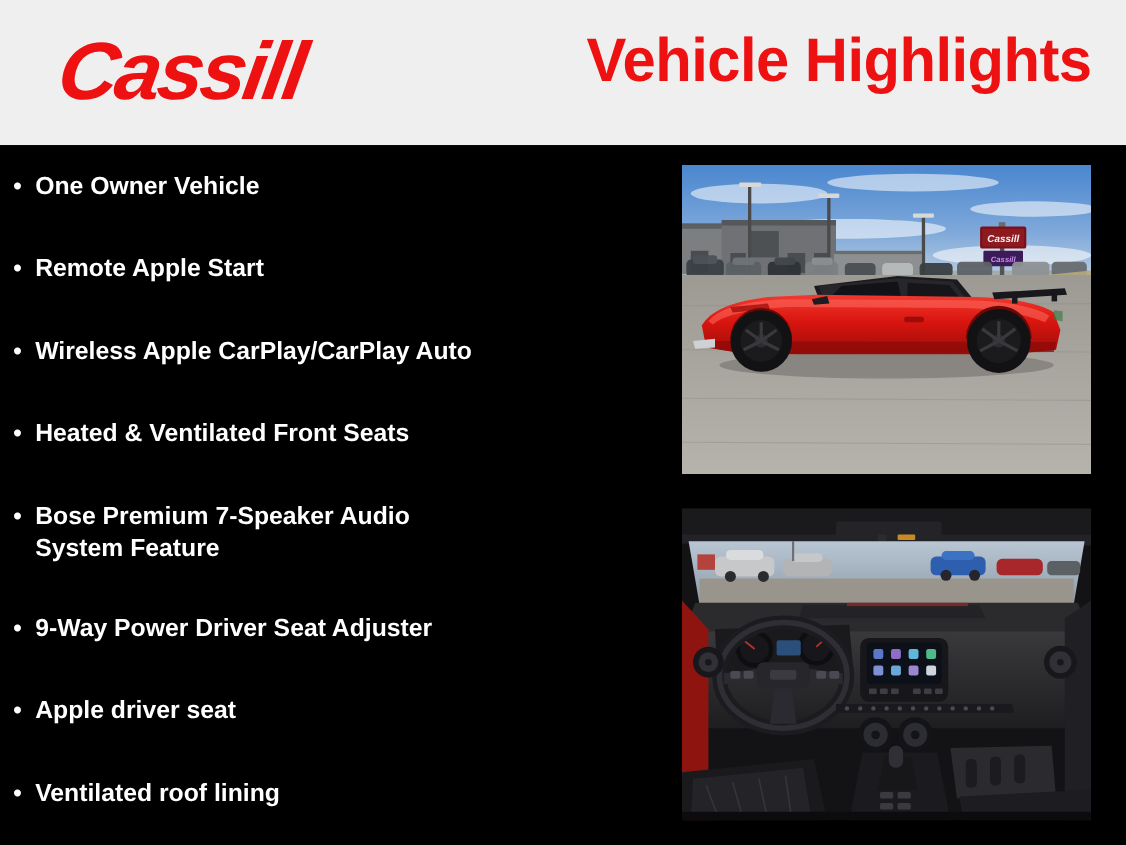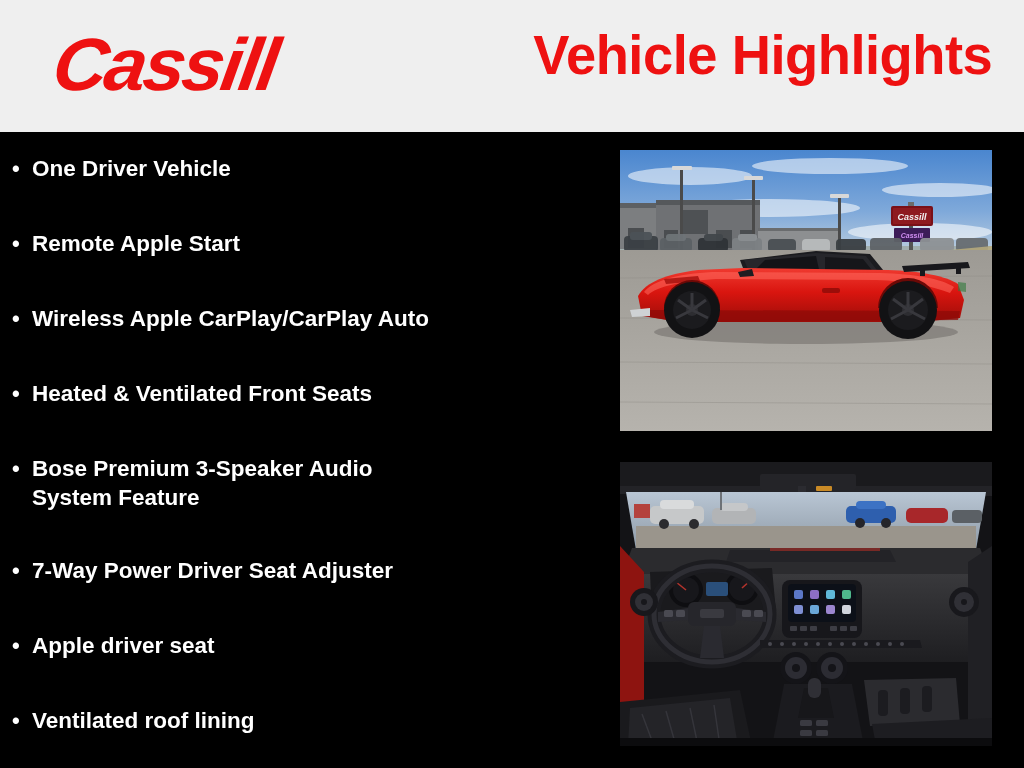--- a/index.html
+++ b/index.html
@@ -150,42 +150,42 @@
       <span class="brand-logo-text">Cassill</span>
     </div>
     <div class="header-title">Vehicle Highlights</div>
   </div>
 
   <div class="content">
 
     <ul class="highlights">
       <li class="highlight-item hi-0">
         <span class="bullet-dot">•</span>
-        <span class="highlight-label">One Driver Vehicle</span>
+        <span class="highlight-label">One Owner Vehicle</span>
       </li>
       <li class="highlight-item hi-1">
         <span class="bullet-dot">•</span>
         <span class="highlight-label">Remote Apple Start</span>
       </li>
       <li class="highlight-item hi-2">
         <span class="bullet-dot">•</span>
         <span class="highlight-label">Wireless Apple CarPlay/CarPlay Auto</span>
       </li>
       <li class="highlight-item hi-3">
         <span class="bullet-dot">•</span>
         <span class="highlight-label">Heated &amp; Ventilated Front Seats</span>
       </li>
       <li class="highlight-item hi-4">
         <span class="bullet-dot">•</span>
-        <span class="highlight-label">Bose Premium 3-Speaker Audio
+        <span class="highlight-label">Bose Premium 7-Speaker Audio
 System Feature</span>
       </li>
       <li class="highlight-item hi-5">
         <span class="bullet-dot">•</span>
-        <span class="highlight-label">7-Way Power Driver Seat Adjuster</span>
+        <span class="highlight-label">9-Way Power Driver Seat Adjuster</span>
       </li>
       <li class="highlight-item hi-6">
         <span class="bullet-dot">•</span>
         <span class="highlight-label">Apple driver seat</span>
       </li>
       <li class="highlight-item hi-7">
         <span class="bullet-dot">•</span>
         <span class="highlight-label">Ventilated roof lining</span>
       </li>
     </ul>

